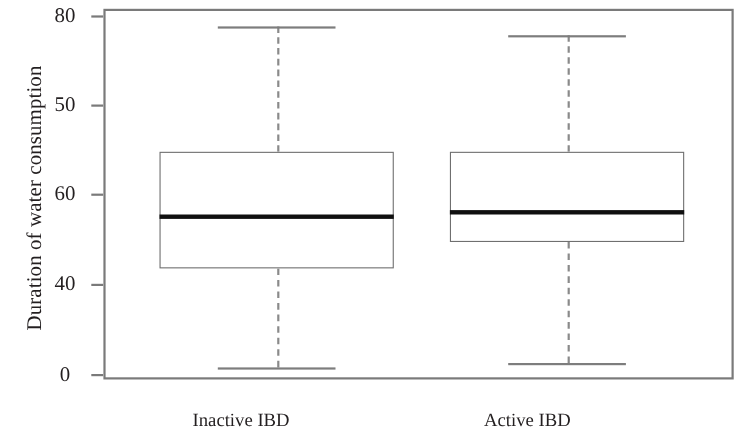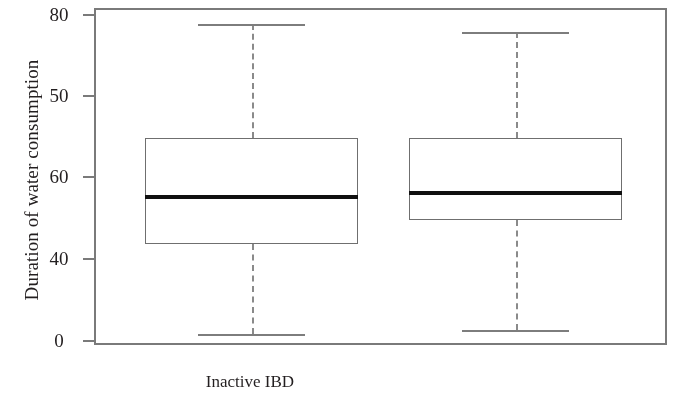--- a/index.html
+++ b/index.html
@@ -72,21 +72,21 @@
     width: 48px;
     height: 19px;
   }
 
   
   .x-cat-label {
     position: absolute;
     top: 372px;
     font-size: 17px;
     line-height: 20px;
-    text-align: center;
+    text-align: left;
     color: #231f20;
     white-space: nowrap;
   }
 
   
   .box-rect {
     position: absolute;
     border: 1.6px solid #6f6f6f;
     background: #ffffff;
     box-sizing: border-box;
@@ -152,14 +152,15 @@
       <div class="whisker-cap" id="c2-upper" style="left: 366.25px; top: 22.3px; width: 106.5px;"></div>
       <div class="whisker-line" id="w2-lower" style="left: 419.5px; top: 209.75px; height: 110.025px;"></div>
       <div class="whisker-cap" id="c2-lower" style="left: 366.25px; top: 319.775px; width: 106.5px;"></div>
       <div class="box-rect" id="b2" style="left: 313px; top: 128.25px; width: 213px; height: 81.5px;"></div>
       <div class="median-line" id="m2" style="left: 313px; top: 181.225px; width: 213px;"></div>
     </div>
 
   </div>
 
   <div class="x-cat-label" style="left:175px; width:150px;">Inactive IBD</div>
+  <div class="x-cat-label" style="left:440px; width:150px;">Active IBD</div>
 
 </div>
 
 </body></html>

